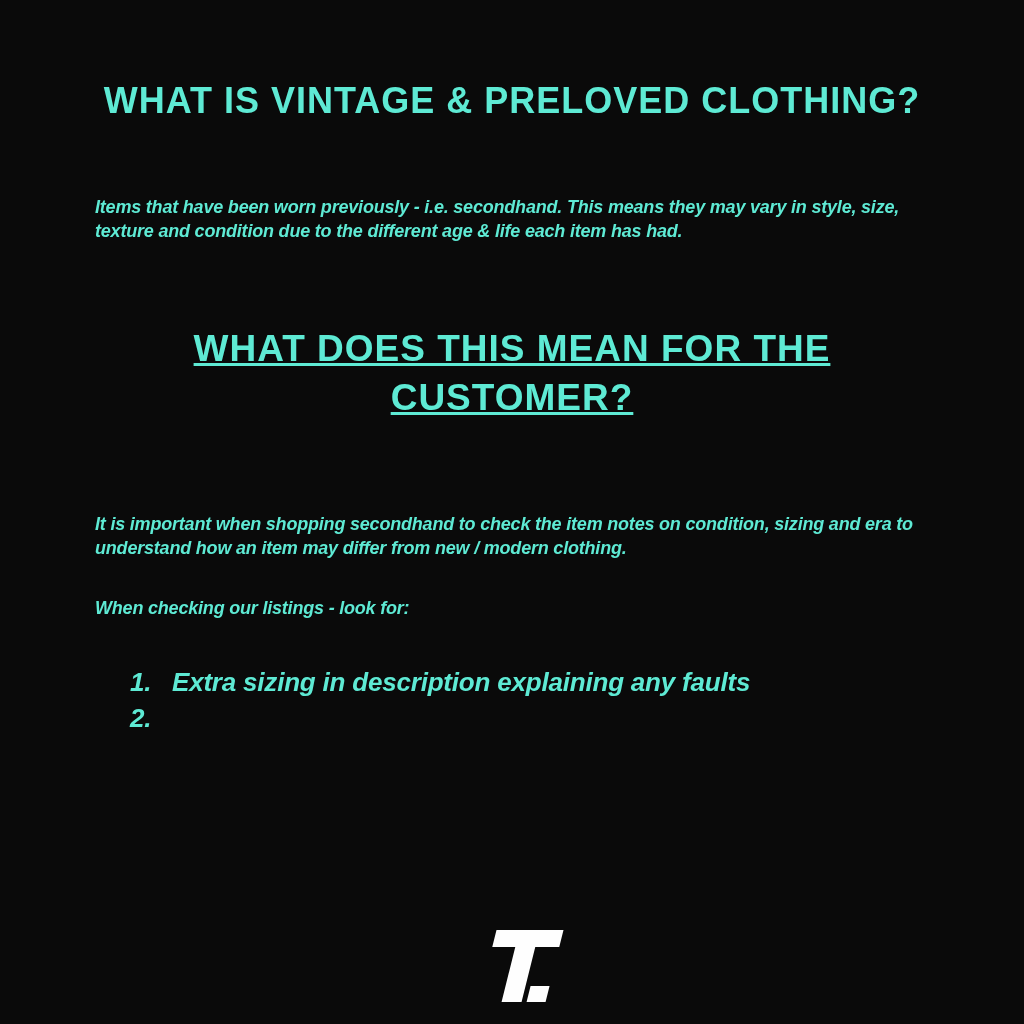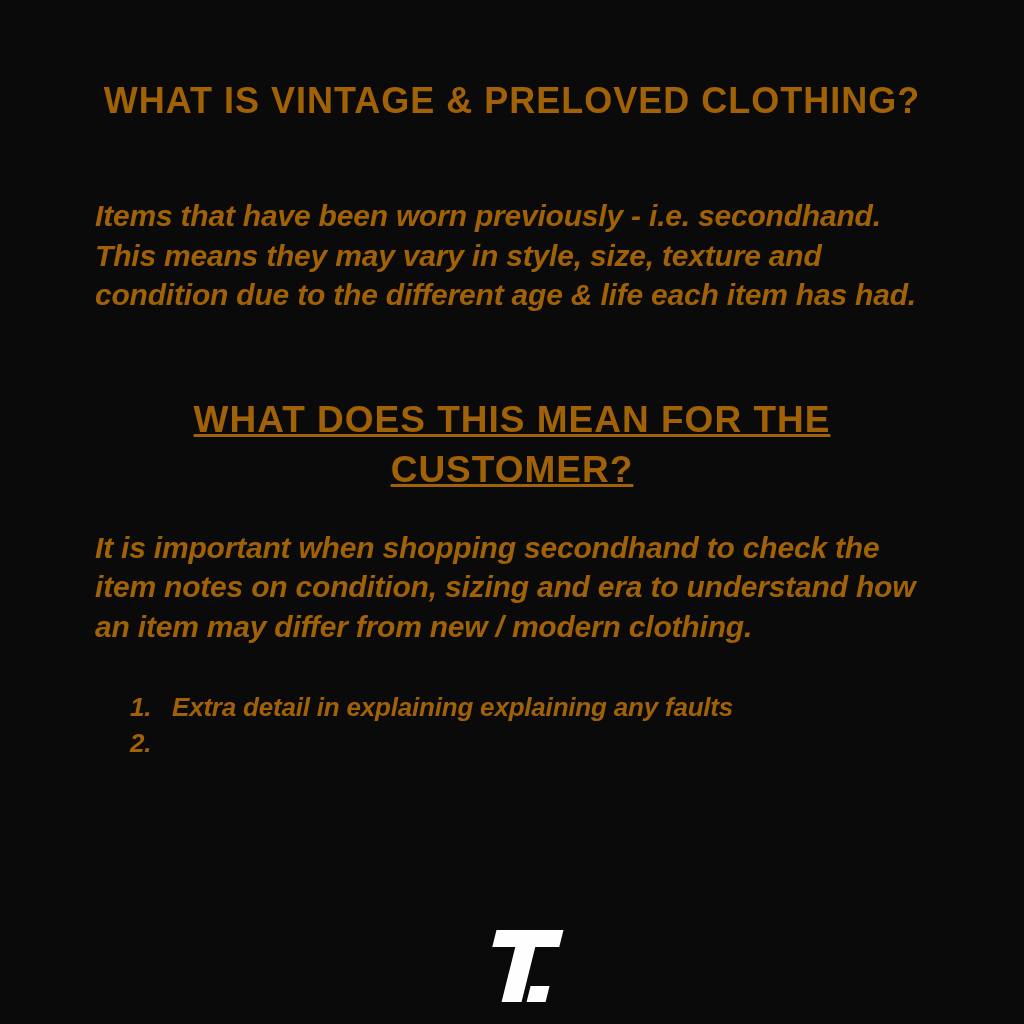--- a/index.html
+++ b/index.html
@@ -5,57 +5,57 @@
   html, body {
     margin: 0;
     padding: 0;
     background: #000;
   }
   .poster {
     position: relative;
     width: 1024px;
     height: 1024px;
     background: #0a0a0a;
-    color: #a16207;
+    color: #5eead4;
     font-family: "Liberation Sans", sans-serif;
     overflow: hidden;
     box-sizing: border-box;
   }
   .main-heading {
     margin: 80px 0 0 0;
     font-size: 36px;
     font-weight: bold;
     letter-spacing: 1px;
     text-align: center;
     white-space: nowrap;
   }
   .body-text {
     font-style: italic;
     font-weight: bold;
-    font-size: 30px;
+    font-size: 18px;
     line-height: 1.32;
     letter-spacing: -0.2px;
     margin: 0;
     padding: 0 92px 0 95px;
   }
   .intro-paragraph {
     margin-top: 74px;
   }
   .sub-heading {
     margin: 80px auto 0 auto;
     max-width: 760px;
     font-size: 37px;
     font-weight: bold;
     letter-spacing: 1px;
     line-height: 1.35;
     text-align: center;
     text-decoration: underline;
   }
   .customer-paragraph {
-    margin-top: 33px;
+    margin-top: 90px;
   }
   .listings-intro {
     margin-top: 36px;
   }
   .fault-checklist {
     list-style: none;
     margin: 44px 0 0 0;
     padding: 0 92px 0 130px;
   }
   .fault-checklist li {
@@ -92,25 +92,26 @@
 <div class="poster">
 
   <h1 class="main-heading">WHAT IS VINTAGE &amp; PRELOVED CLOTHING?</h1>
 
   <p class="body-text intro-paragraph">Items that have been worn previously - i.e. secondhand. This means they may vary in style, size, texture and condition due to the different age &amp; life each item has had.</p>
 
   <h2 class="sub-heading">WHAT DOES THIS MEAN FOR THE CUSTOMER?</h2>
 
   <p class="body-text customer-paragraph">It is important when shopping secondhand to check the item notes on condition, sizing and era to understand how an item may differ from new / modern clothing.</p>
 
+  <p class="body-text listings-intro">When checking our listings - look for:</p>
 
   <ol class="fault-checklist">
     <li>
       <span class="list-number">1.</span>
-      <span>Extra detail in explaining explaining any faults</span>
+      <span>Extra sizing in description explaining any faults</span>
     </li>
     <li>
       <span class="list-number">2.</span>
     </li>
   </ol>
 
   <div class="brand-logo">
     <svg width="110" height="76" viewBox="0 0 110 76" aria-hidden="true">
       <g fill="#fefefe" transform="translate(16,0) skewX(-14)">
         <path d="M24,2 H91 V19 H67 V74 H47 V19 H24 Z"></path>

